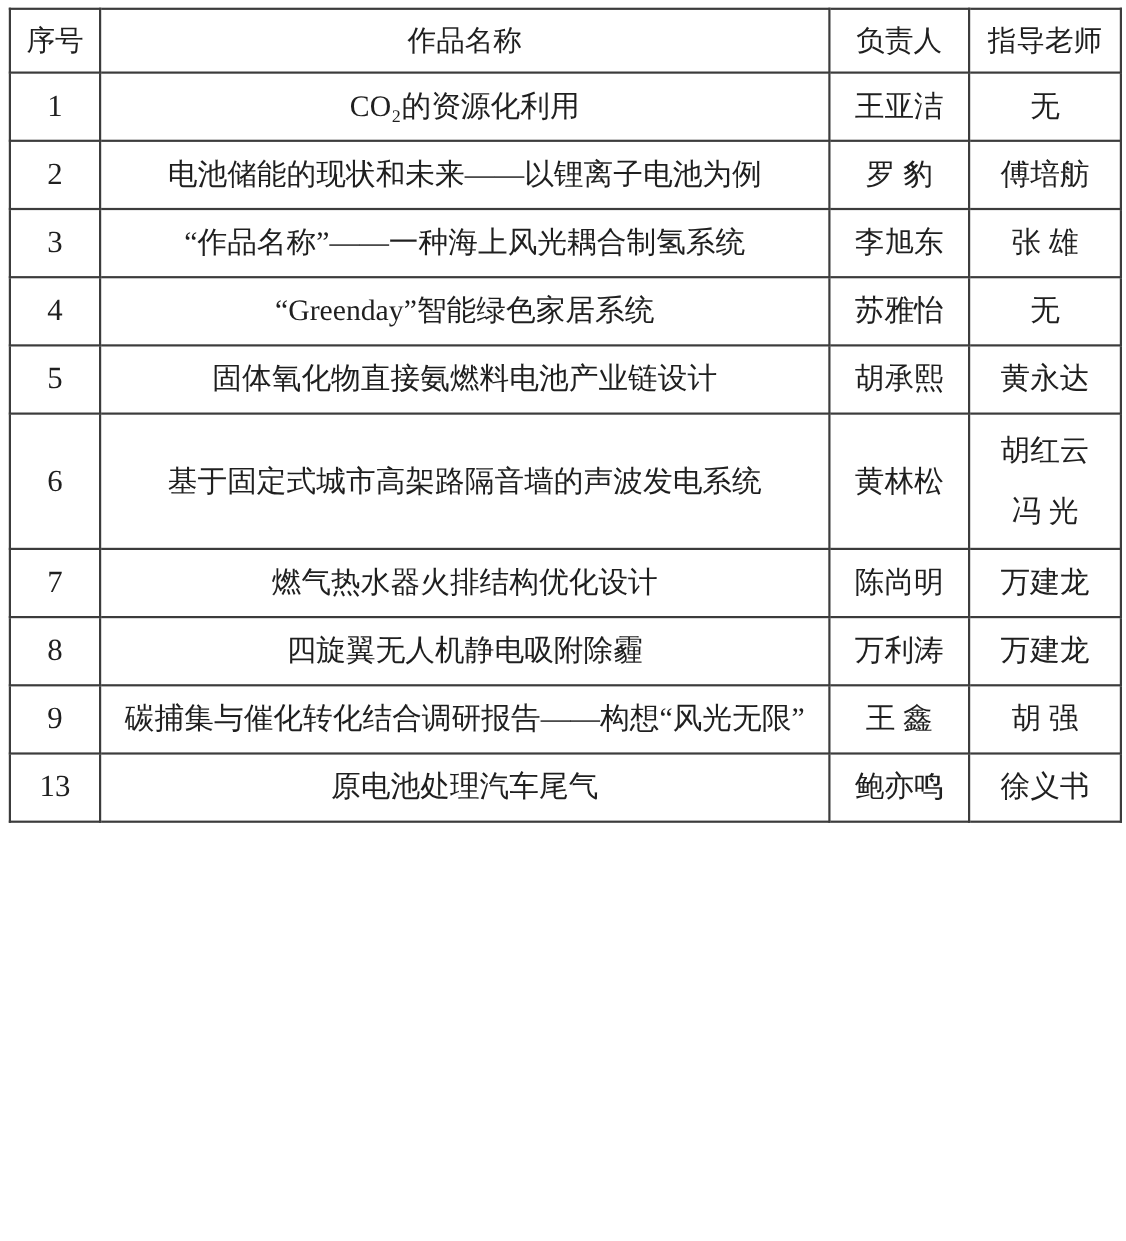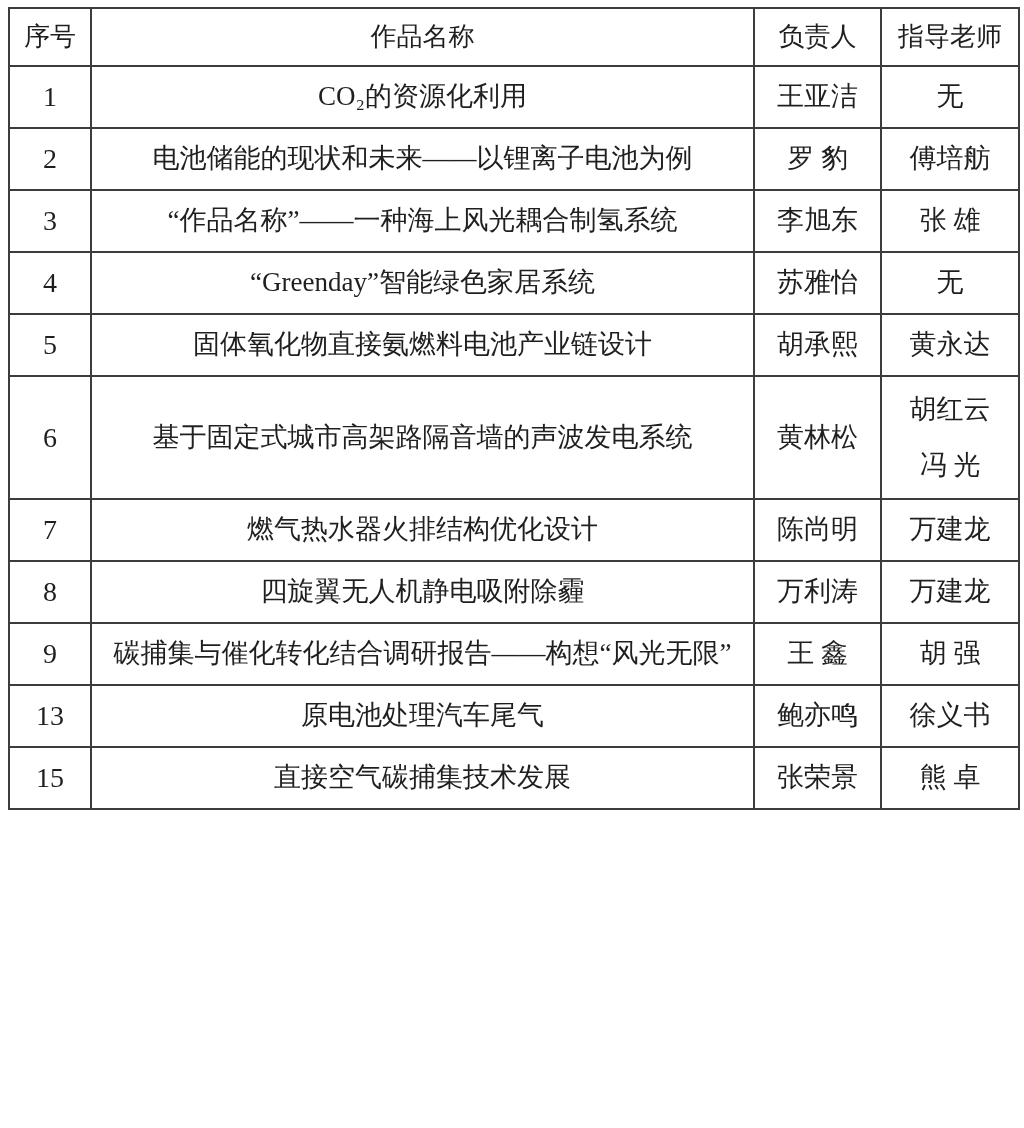--- a/index.html
+++ b/index.html
@@ -125,21 +125,15 @@
         <td class="title">碳捕集与催化转化结合调研报告——构想“风光无限”</td>
         <td class="leader">王 鑫</td>
         <td class="mentor">胡 强</td>
       </tr>
       <tr class="r">
         <td class="seq">13</td>
         <td class="title">原电池处理汽车尾气</td>
         <td class="leader">鲍亦鸣</td>
         <td class="mentor">徐义书</td>
       </tr>
-      <tr class="r">
-        <td class="seq">15</td>
-        <td class="title">直接空气碳捕集技术发展</td>
-        <td class="leader">张荣景</td>
-        <td class="mentor">熊 卓</td>
-      </tr>
     </tbody>
   </table>
 </div>
 
 </body></html>

